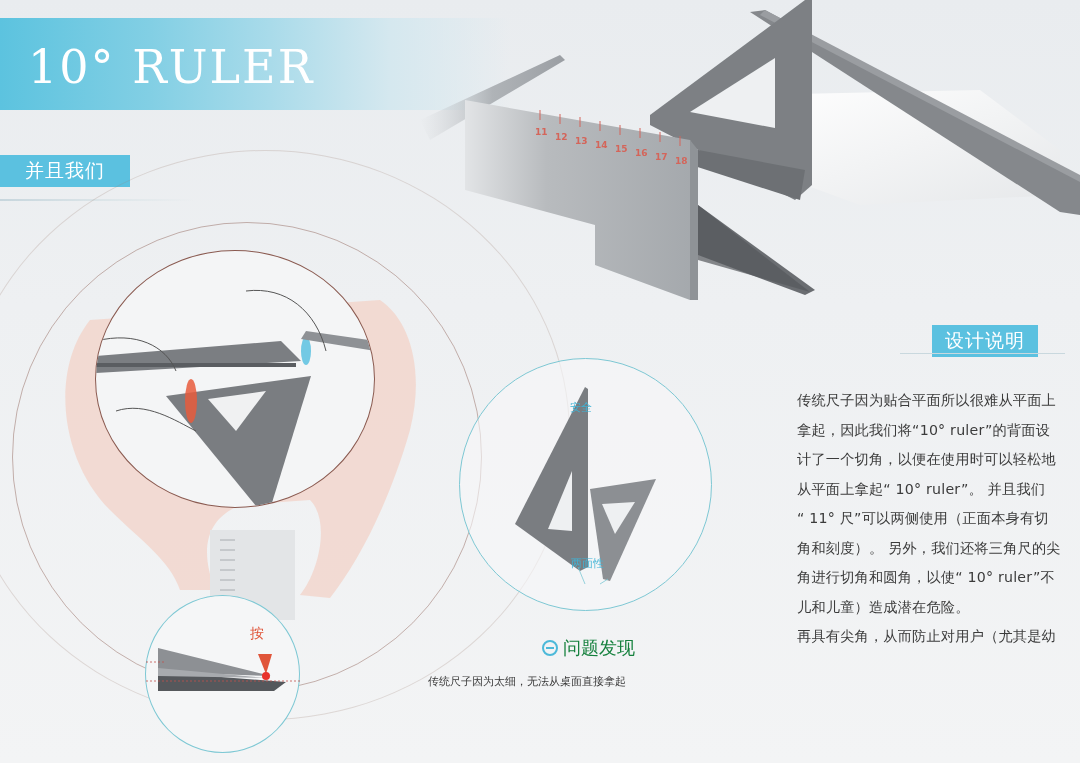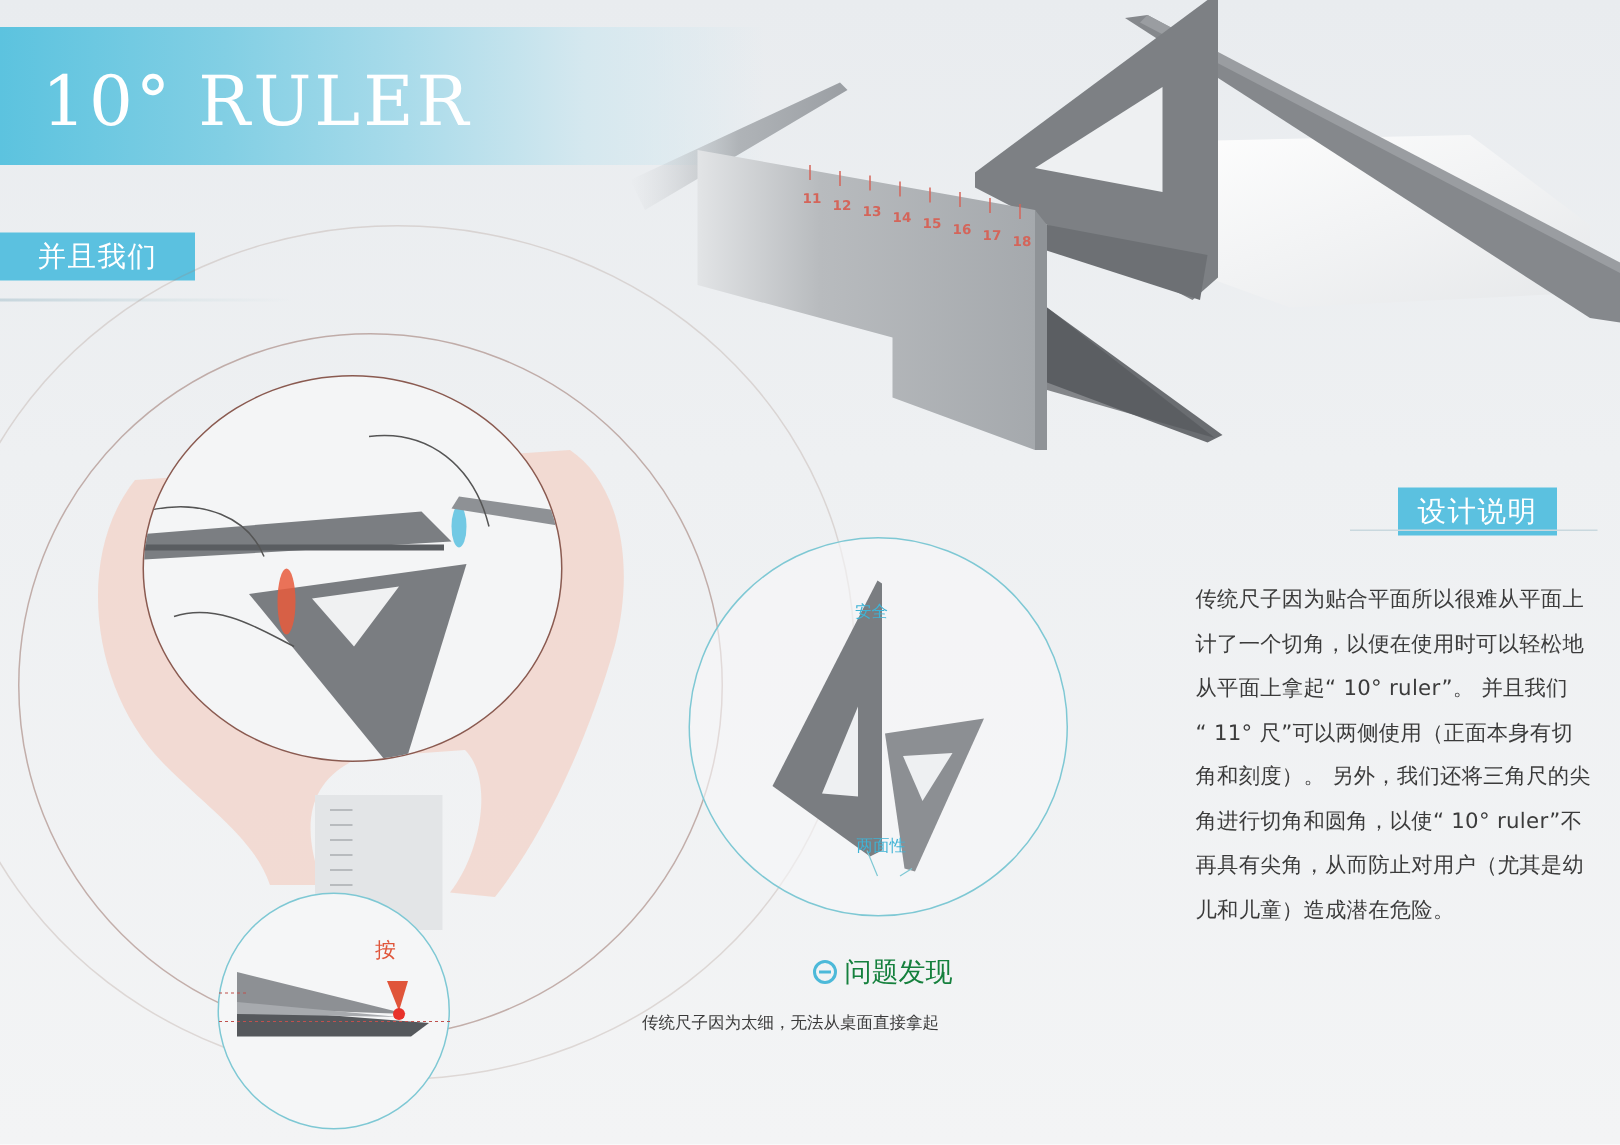--- a/index.html
+++ b/index.html
@@ -195,20 +195,21 @@
   <span class="problem-icon"></span>
   <span>问题发现</span>
 </div>
 <div class="abs problem-caption">传统尺子因为太细，无法从桌面直接拿起</div>
 
 <div class="abs label-box label-design">设计说明</div>
 <div class="abs rule-line rule-design"></div>
 
 <div class="abs desc">
   <p>传统尺子因为贴合平面所以很难从平面上</p>
+  <p>拿起，因此我们将“10° ruler”的背面设</p>
   <p>计了一个切角，以便在使用时可以轻松地</p>
   <p>从平面上拿起“ 10° ruler”。 并且我们</p>
   <p>“ 11° 尺”可以两侧使用（正面本身有切</p>
   <p>角和刻度）。 另外，我们还将三角尺的尖</p>
   <p>角进行切角和圆角，以使“ 10° ruler”不</p>
+  <p>儿和儿童）造成潜在危险。</p>
   <p>再具有尖角，从而防止对用户（尤其是幼</p>
-  <p>儿和儿童）造成潜在危险。</p>
 </div>
 
 </body></html>

